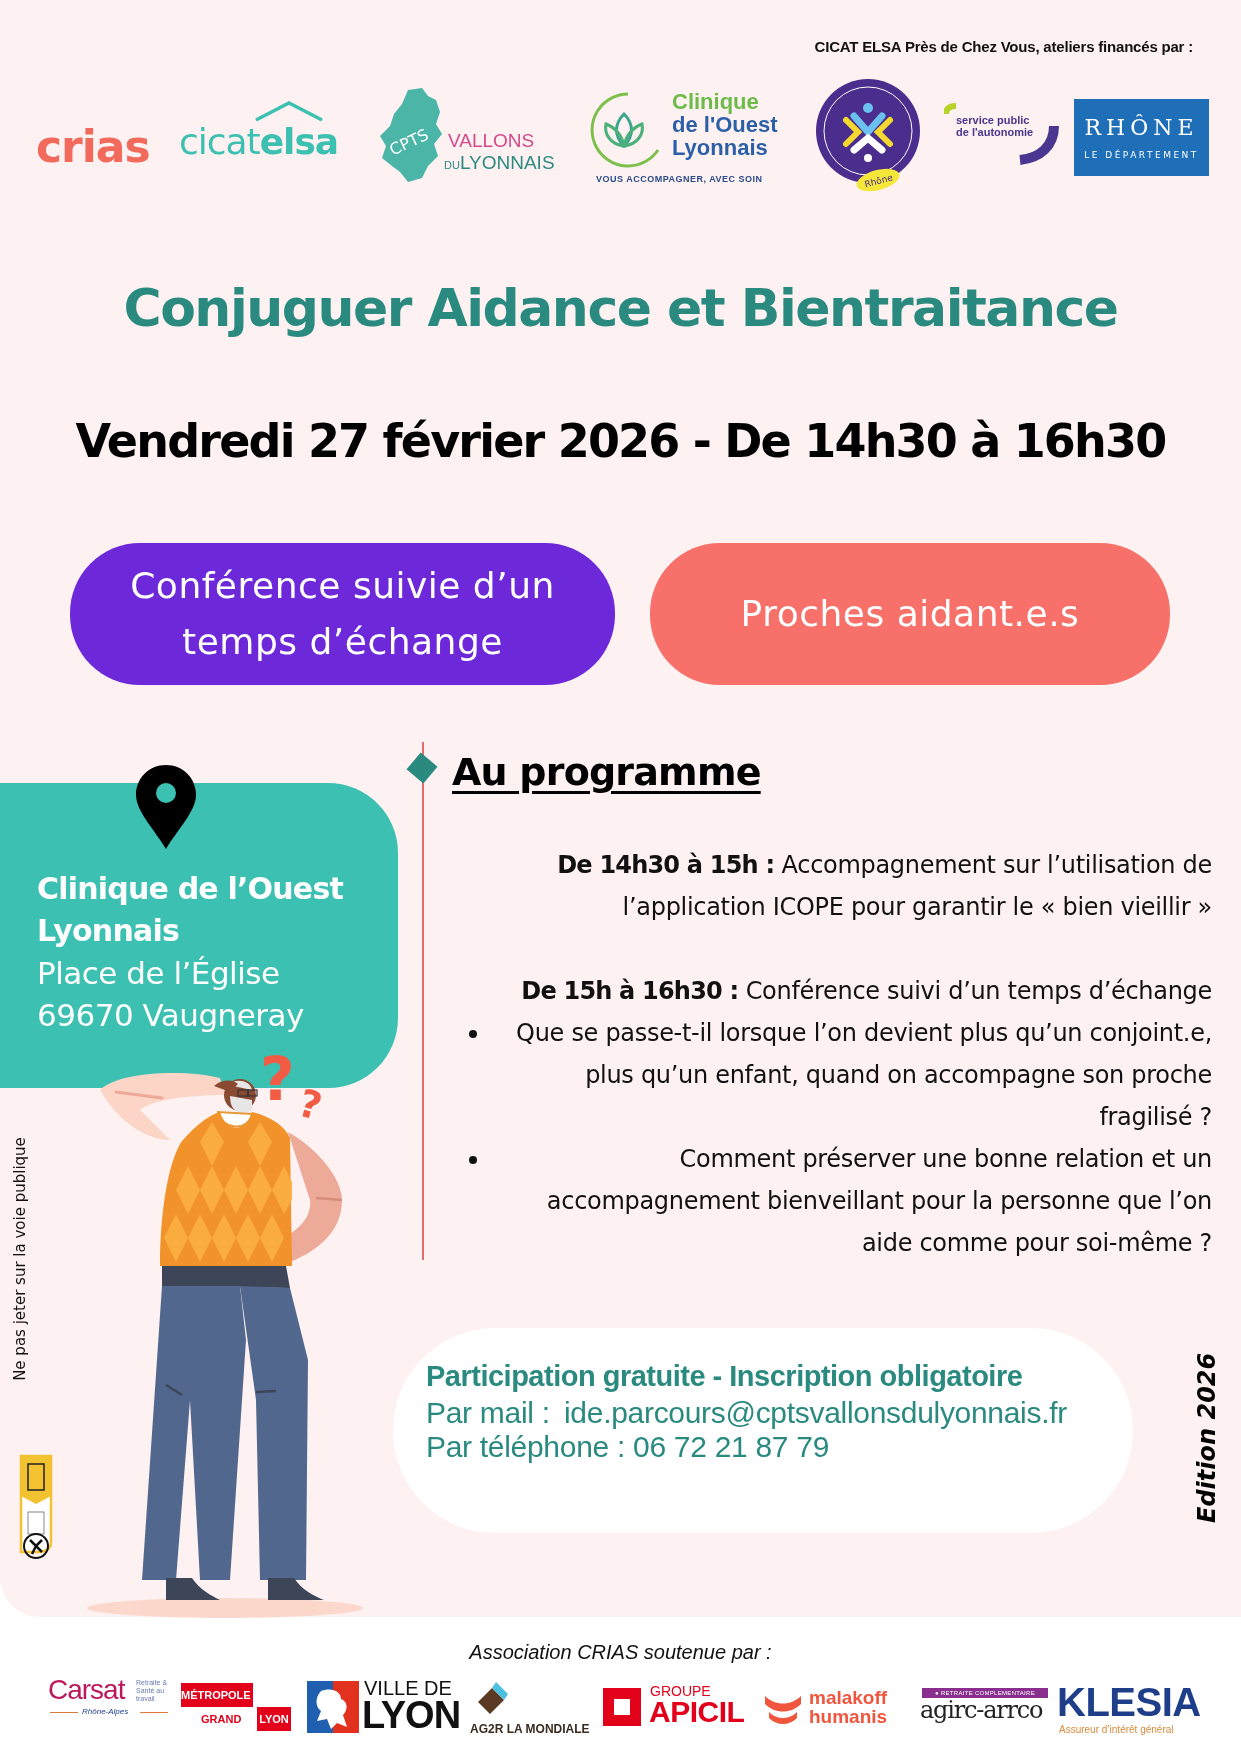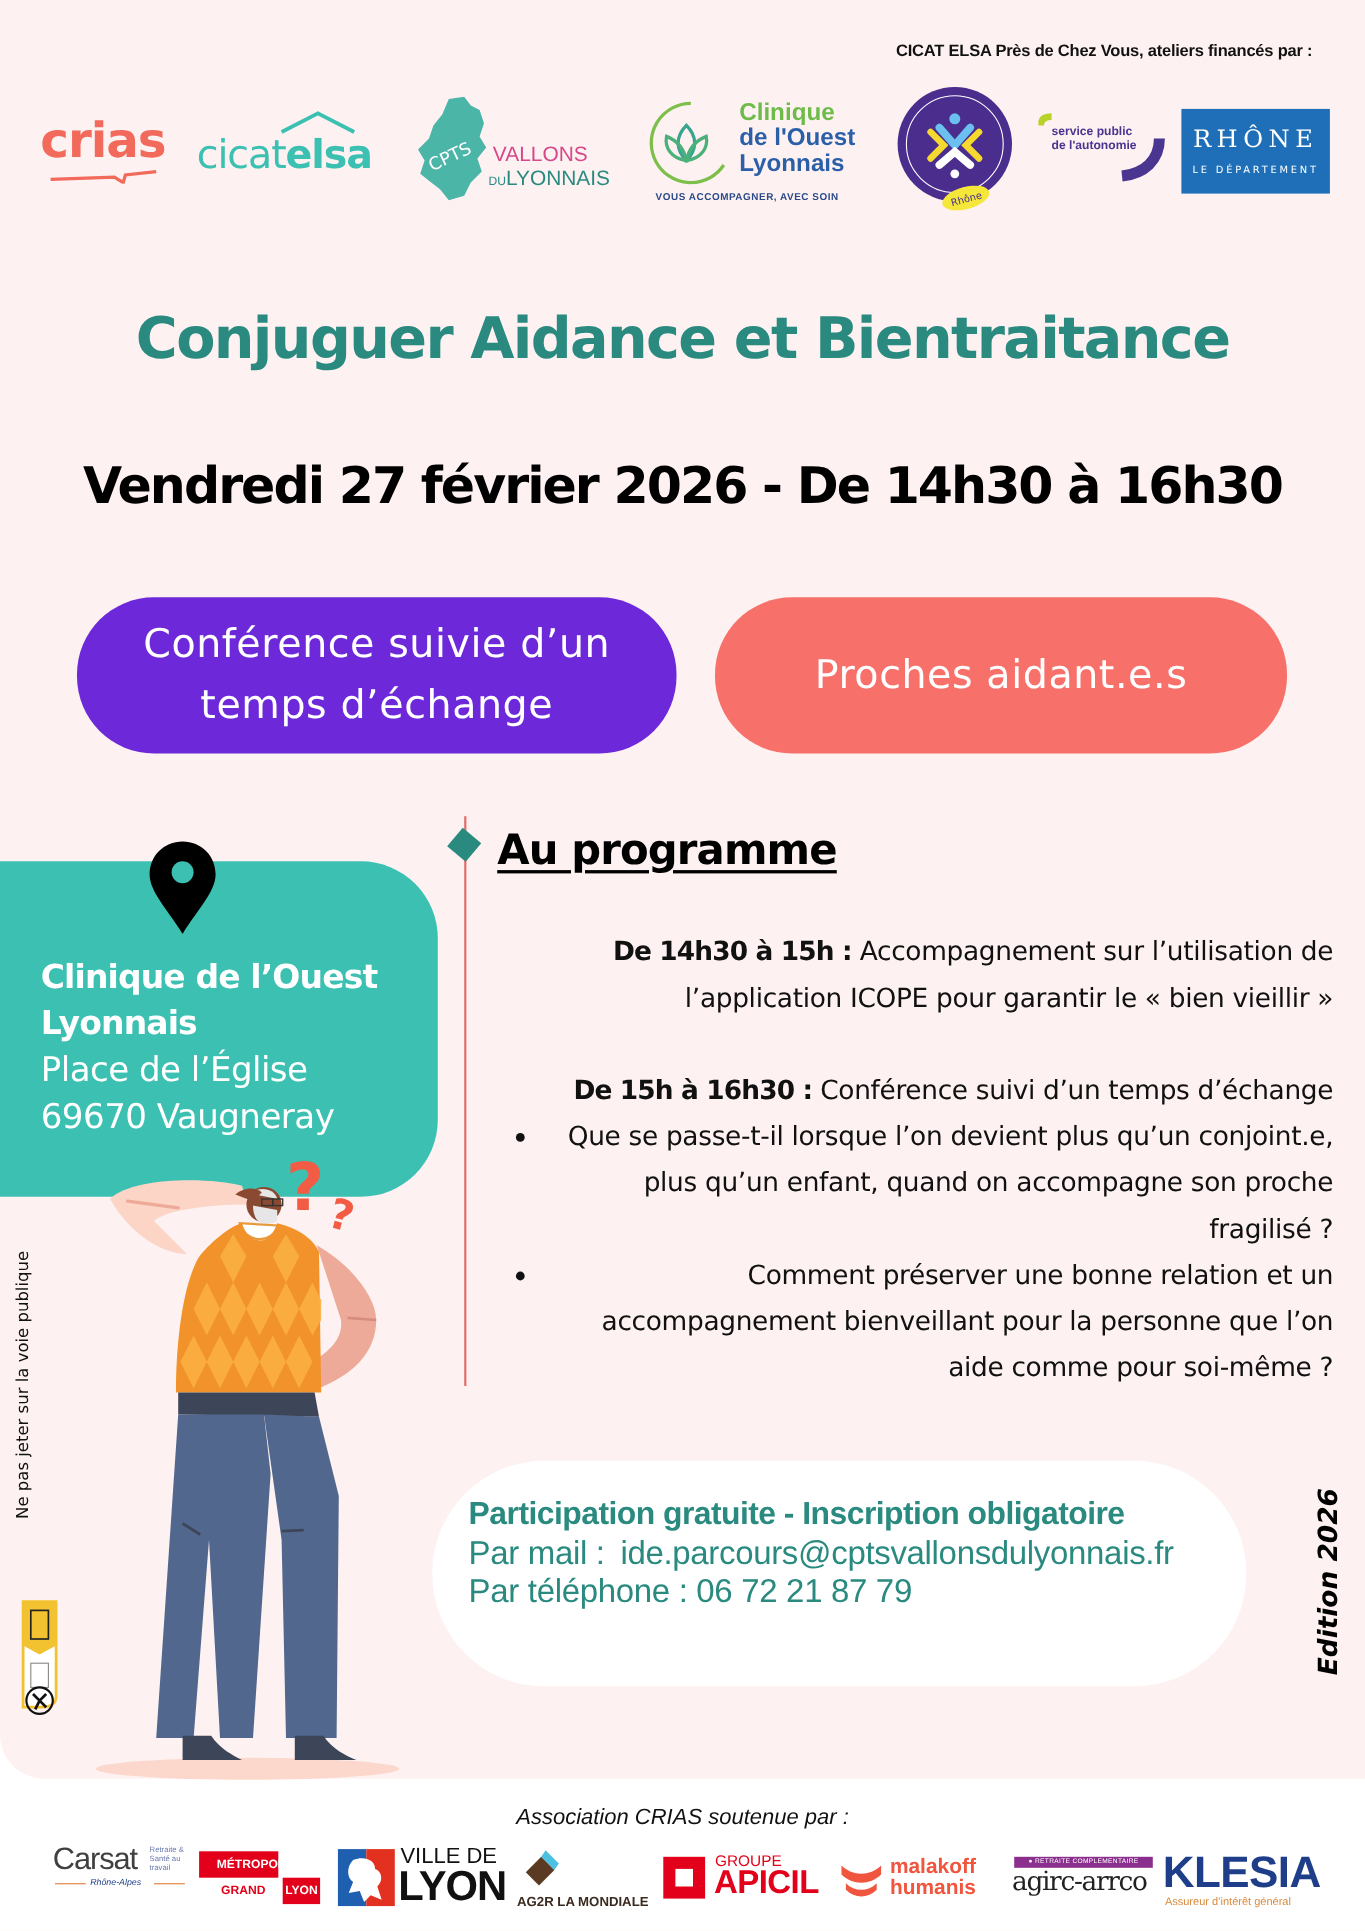--- a/index.html
+++ b/index.html
@@ -10,21 +10,21 @@
              background: #fdf2f1; border-bottom-left-radius: 40px; }
 
   .abs { position: absolute; }
 
   
   .funders-caption { right: 48px; top: 38px; font-family: "Liberation Sans", sans-serif;
                      font-weight: bold; font-size: 15px; color: #111; letter-spacing: -0.2px; }
 
   
   .logo { position: absolute; display: flex; align-items: center; justify-content: center; }
-  .logo-crias { left: 36px; top: 97px; width: 115px; height: 70px; flex-direction: column; justify-content: flex-end; }
+  .logo-crias { left: 36px; top: 112px; width: 115px; height: 70px; flex-direction: row; }
   .logo-crias .t { font-family: "DejaVu Sans", sans-serif; font-weight: bold; font-size: 44px;
                    color: #f26a5b; letter-spacing: -1px; line-height: 44px; }
   .logo-crias .u { width: 100px; height: 14px; margin-top: 2px; }
   .logo-cicatelsa { left: 176px; top: 96px; width: 165px; height: 70px; flex-direction: column; }
   .logo-cicatelsa .roof { width: 70px; height: 22px; margin-left: 60px; }
   .logo-cicatelsa .t { font-family: "DejaVu Sans", sans-serif; font-size: 36px; color: #3cc0b2;
                        line-height: 40px; letter-spacing: -1px; }
   .logo-cicatelsa .t b { font-weight: bold; }
   .logo-cpts { left: 378px; top: 86px; width: 172px; height: 100px; }
   .logo-cpts .map { position: absolute; left: 0; top: 0; width: 80px; height: 100px; }
@@ -113,27 +113,27 @@
                transform-origin: center; font-family: "DejaVu Sans", sans-serif; font-size: 15px;
                color: #111; text-align: center; white-space: nowrap; }
   .recycle-badge { left: 17px; top: 1452px; width: 38px; height: 104px; }
   .triman { left: 20px; top: 1530px; width: 32px; height: 32px; }
 
   
   .footer-caption { left: 0; width: 1241px; top: 1641px; text-align: center;
                     font-family: "Liberation Sans", sans-serif; font-style: italic; font-size: 20px; color: #111; }
   .flogo { position: absolute; display: flex; align-items: center; }
   .f-carsat { left: 48px; top: 1675px; width: 130px; height: 62px; flex-direction: column; align-items: flex-start; }
-  .f-carsat .c { font-family: "Liberation Sans", sans-serif; font-size: 28px; color: #404040; letter-spacing: -1px; line-height: 30px; }
+  .f-carsat .c { font-family: "Liberation Sans", sans-serif; font-size: 28px; color: #be185d; letter-spacing: -1px; line-height: 30px; }
   .f-carsat .s { position: absolute; left: 88px; top: 4px; font-size: 7px; color: #6a7ab0; line-height: 8px; font-family: "Liberation Sans", sans-serif; }
   .f-carsat .r { font-size: 8px; font-style: italic; color: #1f3e8a; margin-left: 34px; margin-top: 2px; font-family: Liberation Sans, sans-serif; }
   .f-carsat .ln { position: absolute; top: 37px; height: 1px; background: #e07a3a; }
   .f-metro { left: 181px; top: 1683px; width: 110px; height: 50px; }
   .f-metro .a { position: absolute; left: 0; top: 0; width: 72px; height: 24px; background: #e2001a; color: #fff;
-                font-family: "Liberation Sans", sans-serif; font-weight: bold; font-size: 11px; line-height: 24px; padding-left: 16px; }
+                font-family: "Liberation Sans", sans-serif; font-weight: bold; font-size: 11px; line-height: 24px; padding-left: 0; }
   .f-metro .b { position: absolute; left: 20px; top: 24px; font-family: "Liberation Sans", sans-serif; font-weight: bold;
                 font-size: 11px; color: #e2001a; line-height: 24px; }
   .f-metro .c { position: absolute; left: 76px; top: 24px; width: 34px; height: 24px; background: #e2001a; color: #fff;
                 font-family: "Liberation Sans", sans-serif; font-weight: bold; font-size: 11px; line-height: 24px; text-align: center; }
   .f-lyon { left: 307px; top: 1677px; width: 148px; height: 60px; }
   .f-lyon .flag { position: absolute; left: 0; top: 4px; width: 52px; height: 52px; }
   .f-lyon .a { position: absolute; left: 57px; top: 0; font-family: "Liberation Sans", sans-serif; font-size: 20px; color: #111; line-height: 22px; }
   .f-lyon .b { position: absolute; left: 55px; top: 18px; font-family: "Liberation Sans", sans-serif; font-weight: bold; font-size: 38px; color: #111; line-height: 40px; letter-spacing: -1px; }
   .f-ag2r { left: 470px; top: 1680px; width: 130px; height: 58px; }
   .f-ag2r .a { position: absolute; left: 0; top: 42px; font-family: "Liberation Sans", sans-serif; font-weight: bold; font-size: 12px; color: #3a2a20; white-space: nowrap; }

